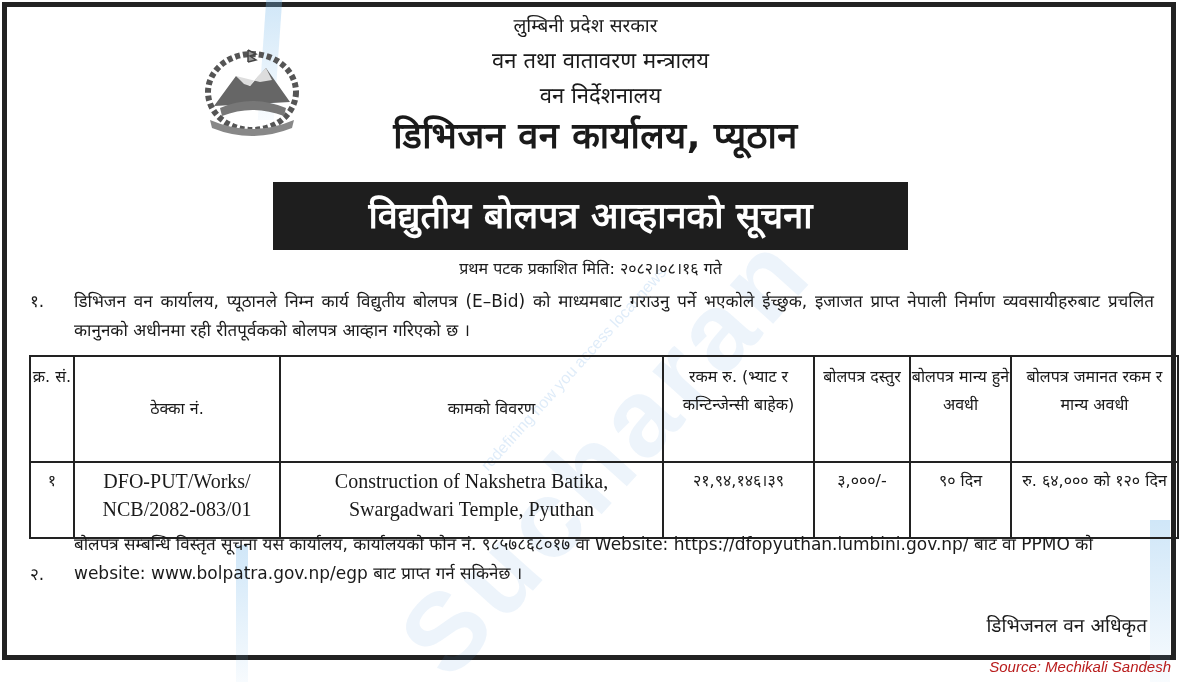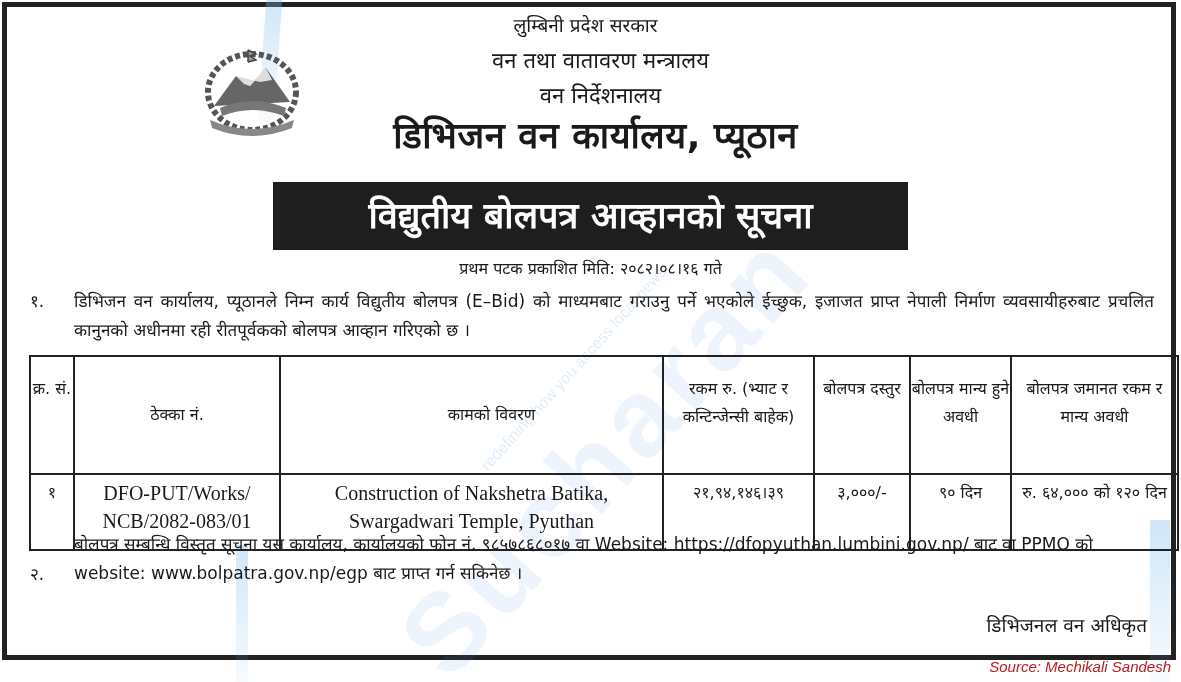--- a/index.html
+++ b/index.html
@@ -16,21 +16,21 @@
   .h4 { top:110px; font-size:36px; font-weight:bold; left:5px; letter-spacing:0.5px; }
   .banner { position:absolute; left:273px; top:174px; width:635px; height:68px; background:#1e1e1e; color:#fff; font-size:36px; font-weight:bold; text-align:center; line-height:68px;margin-top:8px; }
   .pubdate { position:absolute; left:0; width:1181px; top:257px; text-align:center; font-size:16px; }
   .para { position:absolute; font-size:17px; line-height:29px; }
   .p1num { left:30px; top:287px; }
   .p1 { left:74px; top:287px; width:1080px; text-align:justify; }
   .p2num { left:30px; top:560px; }
   .p2 { left:74px; top:530px; width:1080px; }
   table.tbl { position:absolute; left:29px; top:355px; border-collapse:collapse; font-size:16px; }
   table.tbl td, table.tbl th { border:2px solid #222; text-align:center; vertical-align:top; font-weight:normal; padding:0; line-height:28px; }
-  table.tbl th { height:98px; padding-top:18px; vertical-align:top; }
+  table.tbl th { height:98px; padding-top:6px; vertical-align:top; }
   table.tbl td { height:70px; padding-top:4px; }
   .eng { font-family:"Liberation Serif", serif; font-size:20px; line-height:29px;margin-left:21px; }
   .th-mid { vertical-align:middle !important; padding-top:0 !important; }
   .signature { position:absolute; right:34px; top:612px; font-size:19px; }
   .source { position:absolute; right:10px; top:658px; font-family:"Liberation Sans", sans-serif; font-style:italic; font-size:15px; color:#b91c1c; }
 </style>
 </head>
 <body>
 
 <div class="frame"></div>

